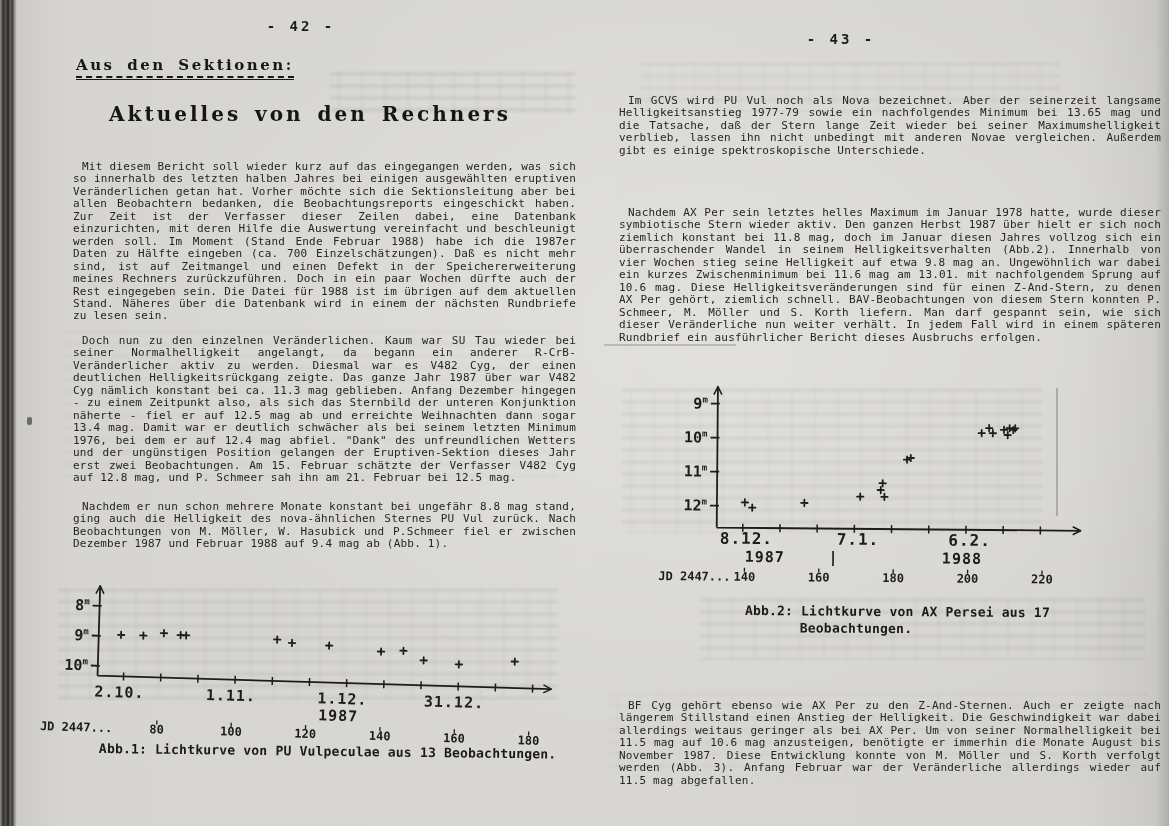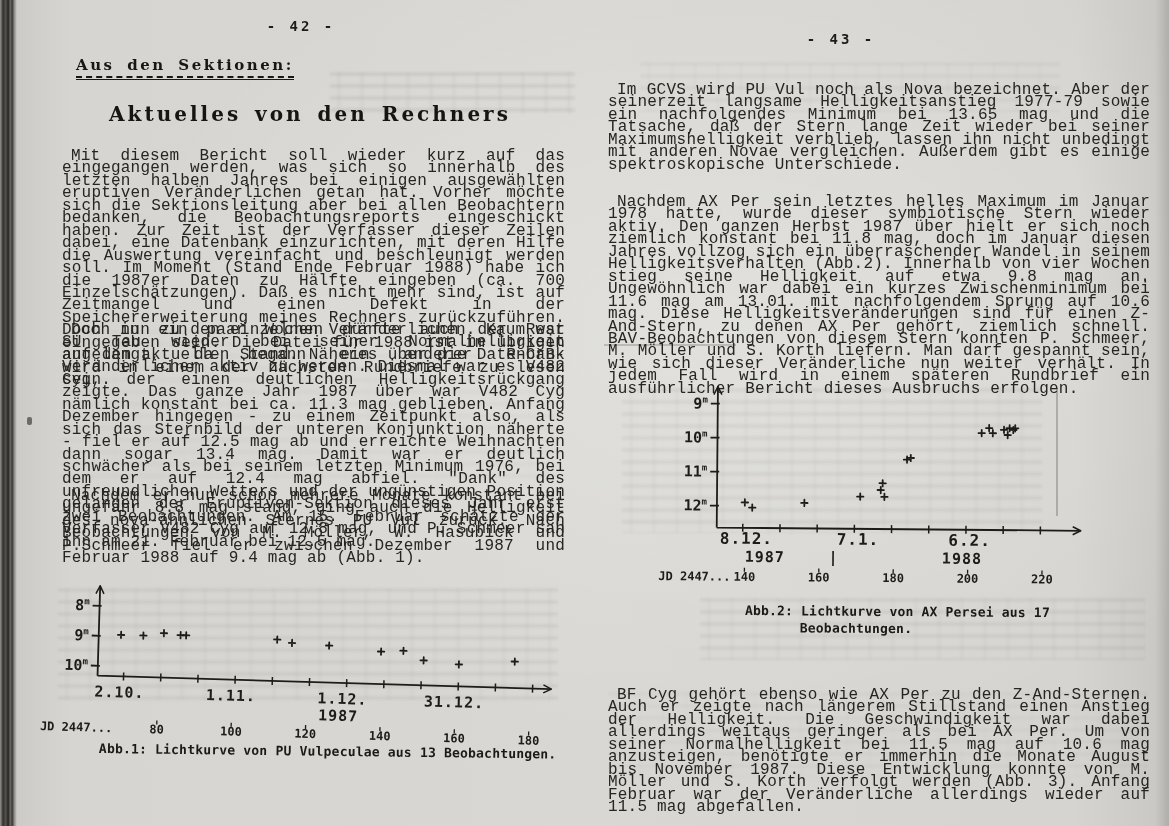--- a/index.html
+++ b/index.html
@@ -22,22 +22,22 @@
     color:#181714;border-bottom:1.8px solid #181714;padding-bottom:1px;margin-left:14px;
   }
   .section-heading::after{
     content:"";display:block;border-bottom:2.4px dashed #181714;margin-top:2px;
   }
   .article-title{
     position:absolute;left:60px;top:102px;width:500px;margin:0;text-align:center;
     font-family:"DejaVu Serif",serif;font-weight:bold;font-size:20px;letter-spacing:3px;word-spacing:4px;color:#161512;
   }
   .body-par{
-    position:absolute;margin:0;font-size:16px;line-height:12.45px;letter-spacing:0.2px;
-    text-align:justify;color:#262522;white-space:normal;font-family:Liberation Mono, monospace;
+    position:absolute;margin:11px;font-size:11px;line-height:12.45px;letter-spacing:0.2px;
+    text-align:justify;color:#262522;white-space:normal;
   }
   .page-left .body-par,.pl{left:62px;width:503px;}
   .pr{left:608px;width:542px;}
   .body-par{text-indent:9px;}
   .figure-caption{
     position:absolute;font-weight:bold;font-size:13px;letter-spacing:0.2px;color:#1b1a16;
   }
   .cap2-line2{padding-left:55px;}
   svg{position:absolute;overflow:visible;}
   svg text{font-family:"DejaVu Sans Mono",monospace;}

